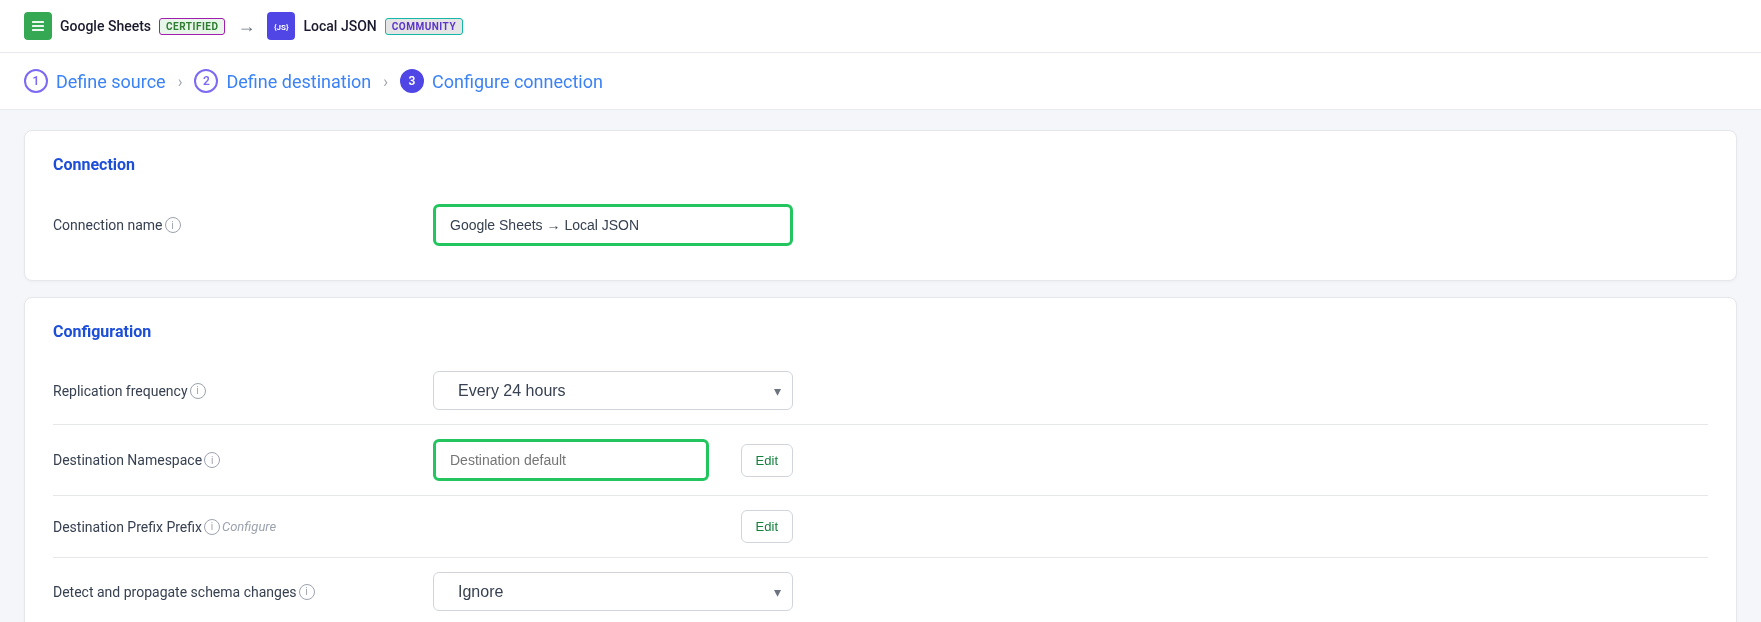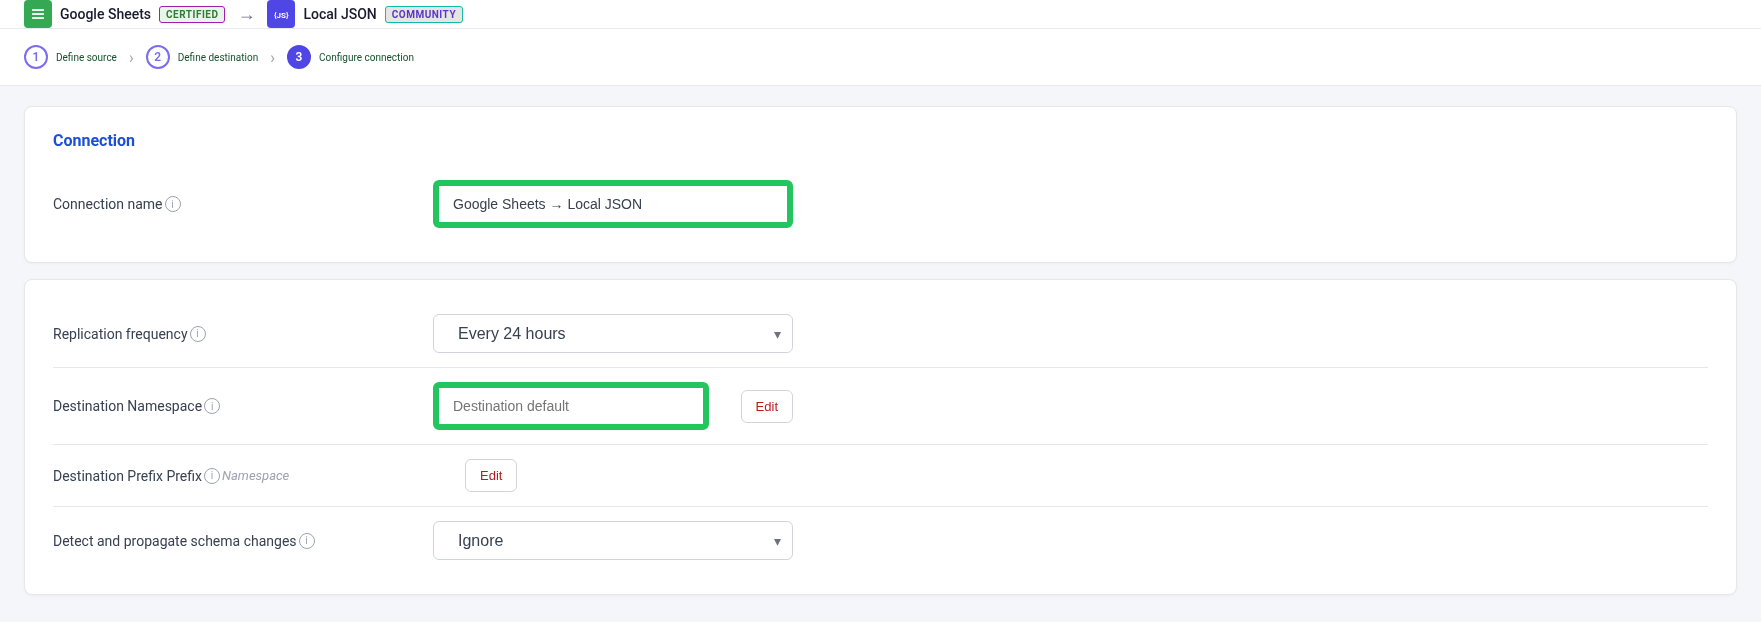--- a/index.html
+++ b/index.html
@@ -7,21 +7,21 @@
       font-family: -apple-system, BlinkMacSystemFont, 'Segoe UI', Roboto, sans-serif;
       background: #f5f6fa;
       min-height: 622px;
       color: #1a1a2e;
       font-size: 14px;
     }
 
     .top-bar {
       background: #fff;
       border-bottom: 1px solid #e8e8f0;
-      padding: 0 24px;
+      padding: 12px 24px;
       display: flex;
       align-items: center;
       gap: 12px;
     }
 
     .connector-badge {
       display: flex;
       align-items: center;
       gap: 8px;
     }
@@ -111,22 +111,22 @@
       background: #fff;
     }
 
     .step-circle.active {
       background: #4f46e5;
       border-color: #4f46e5;
       color: #fff;
     }
 
     .step-label {
-      font-size: 10px;
-      color: #14532d;
+      font-size: 18px;
+      color: #3b82f6;
     }
 
     .step-chevron {
       color: #9ca3af;
       font-size: 16px;
       margin: 0 4px;
     }
 
     .main-content {
       padding: 20px 24px;
@@ -186,21 +186,21 @@
     }
 
     .form-field {
       flex: 1;
       max-width: 360px;
     }
 
     .text-input {
       width: 100%;
       padding: 10px 14px;
-      border: 6px solid #22c55e;
+      border: 3px solid #22c55e;
       border-radius: 6px;
       font-size: 14px;
       color: #374151;
       background: #fff;
       outline: none;
     }
 
     .select-wrapper {
       position: relative;
     }
@@ -226,34 +226,35 @@
       color: #6b7280;
       pointer-events: none;
       font-size: 14px;
     }
 
     .input-with-edit {
       display: flex;
       align-items: center;
       gap: 0;
       width: 100%;
+      justify-content: flex-end;
     }
 
     .input-with-edit .text-input {
       flex: 1;
       color: #9ca3af;
     }
 
     .edit-btn {
       padding: 8px 14px;
       border: 1px solid #d1d5db;
       border-radius: 6px;
       background: #fff;
       font-size: 13px;
-      color: #b91c1c;
+      color: #15803d;
       cursor: pointer;
       white-space: nowrap;
       font-weight: 500;
       margin-left: 32px;
     }
 
     .divider {
       border: none;
       border-top: 1px solid #e5e7eb;
       margin: 4px 0;
@@ -316,20 +317,21 @@
         <span>Connection name</span>
         <div class="info-icon">i</div>
       </div>
       <div class="form-field">
         <input class="text-input" type="text" value="Google Sheets → Local JSON" style="">
       </div>
     </div>
   </div>
 
   <div class="card">
+    <div class="card-title">Configuration</div>
 
     <div class="form-row">
       <div class="form-label">
         <span>Replication frequency</span>
         <div class="info-icon">i</div>
       </div>
       <div class="form-field">
         <div class="select-wrapper">
           <select class="select-input">
             <option>Every 24 hours</option>
@@ -357,21 +359,21 @@
         </div>
       </div>
     </div>
 
     <hr class="divider">
 
     <div class="form-row">
       <div class="form-label">
         <span>Destination Prefix Prefix</span>
         <div class="info-icon">i</div>
-        <span class="optional-text">Namespace</span>
+        <span class="optional-text">Configure</span>
       </div>
       <div class="form-field">
         <div class="input-with-edit">
           <button class="edit-btn">Edit</button>
         </div>
       </div>
     </div>
 
     <hr class="divider">
 

